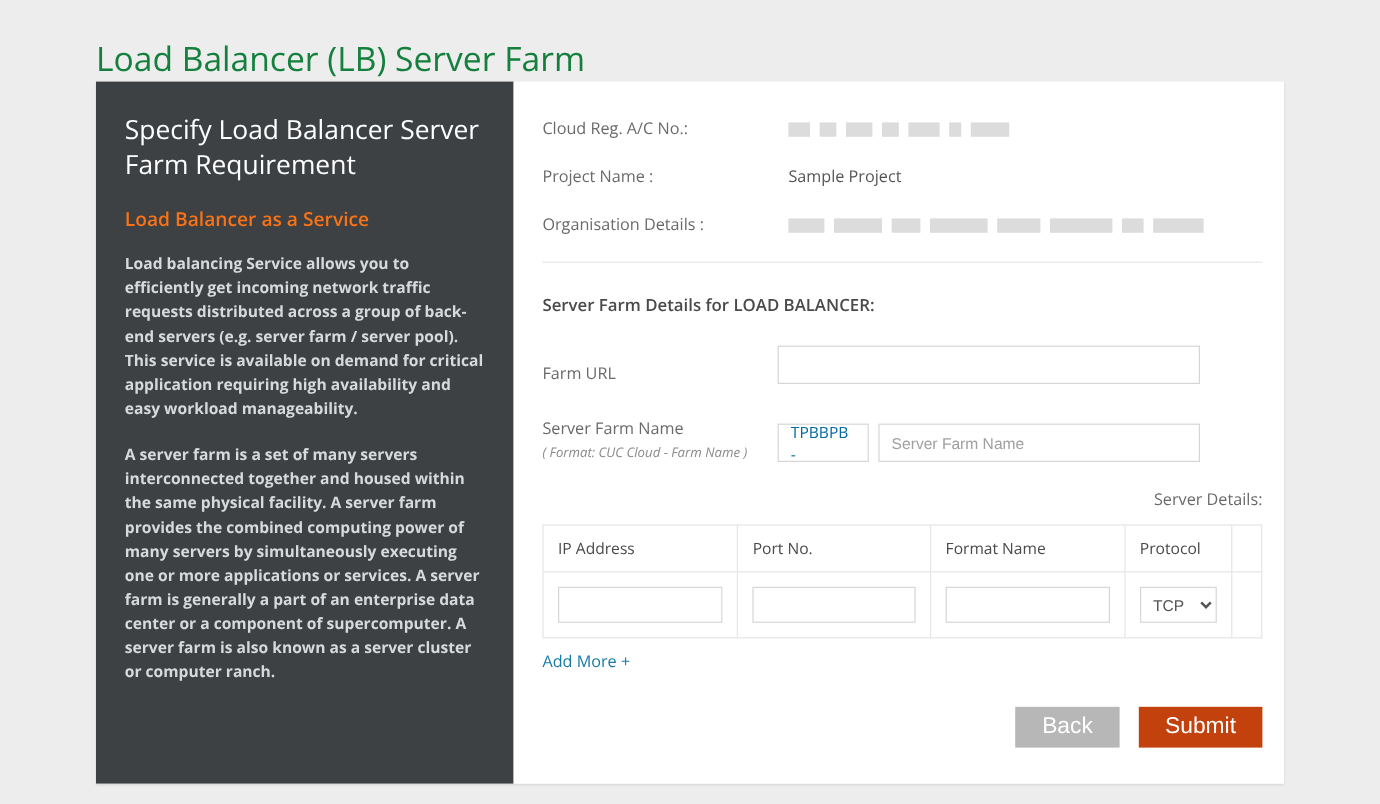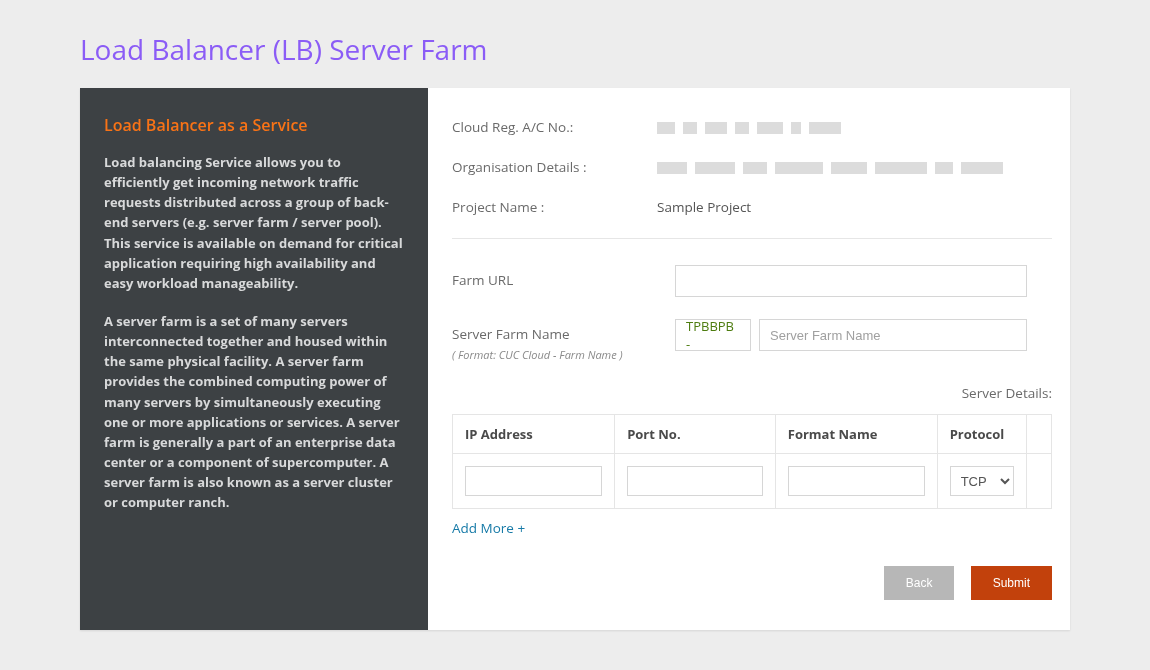--- a/index.html
+++ b/index.html
@@ -10,22 +10,21 @@
     height: 670px;
     overflow: hidden;
     color: #333;
   }
   .page {
     padding: 30px 80px 0 80px;
   }
   .page-title {
     font-size: 28px;
     font-weight: 400;
-    color: #8b5cf6;
-    margin-bottom: 20px;
+    color: #15803d;
   }
   .panel {
     display: flex;
     box-shadow: 0 1px 2px rgba(0,0,0,0.1);
   }
   .sidebar {
     width: 348px;
     background: #3d4144;
     color: #fff;
     padding: 26px 24px;
@@ -83,24 +82,23 @@
     margin: 8px 0 26px 0;
   }
   .section-title {
     font-size: 14px;
     font-weight: 600;
     color: #4a4a4a;
     margin-bottom: 24px;
   }
   .form-row {
     display: flex;
-    align-items: flex-start;
+    align-items: flex-end;
     margin-bottom: 22px;
     font-size: 13.5px;
-    gap: 27px;
   }
   .form-label {
     width: 196px;
     color: #6a6a6a;
     padding-top: 6px;
   }
   .form-label .hint {
     display: block;
     font-size: 11px;
     font-style: italic;
@@ -118,21 +116,21 @@
     font-size: 13px;
     color: #555;
     background: #fff;
   }
   input.text::placeholder { color: #a0a0a0; }
   .farm-url-input { width: 352px; }
   .prefix-box {
     width: 76px;
     display: inline-flex;
     align-items: center;
-    color: #4d7c0f;
+    color: #0369a1;
   }
   .farm-name-input { width: 268px; }
   .server-details-lbl {
     font-size: 13.5px;
     color: #6a6a6a;
     margin-bottom: 12px;
     text-align: right;
   }
   .tbl {
     border: 1px solid #e5e5e5;
@@ -141,21 +139,21 @@
     font-size: 13px;
   }
   .tbl th, .tbl td {
     border-right: 1px solid #e5e5e5;
     border-bottom: 1px solid #e5e5e5;
     text-align: left;
     padding: 10px 12px;
     color: #4a4a4a;
   }
   .tbl th {
-    font-weight: 700;
+    font-weight: 400;
   }
   .tbl td { padding: 12px 12px; }
   .tbl input.cell {
     width: 100%;
     height: 30px;
     border: 1px solid #d6d6d6;
     padding: 0 8px;
     font-size: 13px;
   }
   .tbl select.cell {
@@ -182,64 +180,66 @@
   }
   .actions {
     margin-top: 28px;
     text-align: right;
   }
   .btn {
     display: inline-block;
     border: none;
     height: 34px;
     padding: 0 22px;
-    font-size: 12px;
+    font-size: 19px;
     cursor: pointer;
     margin-left: 12px;
     color: #fff;
   }
   .btn-back { background: #b7b7b7; }
   .btn-submit { background: #c2410c; }
 </style>
 </head>
 <body>
 
 <div class="page">
   <h1 class="page-title">Load Balancer (LB) Server Farm</h1>
 
   <div class="panel">
     <aside class="sidebar">
+      <h2>Specify Load Balancer Server Farm Requirement</h2>
       <h3>Load Balancer as a Service</h3>
       <p>Load balancing Service allows you to efficiently get incoming network traffic requests distributed across a group of back-end servers (e.g. server farm / server pool). This service is available on demand for critical application requiring high availability and easy workload manageability.</p>
       <p>A server farm is a set of many servers interconnected together and housed within the same physical facility. A server farm provides the combined computing power of many servers by simultaneously executing one or more applications or services. A server farm is generally a part of an enterprise data center or a component of supercomputer. A server farm is also known as a server cluster or computer ranch.</p>
     </aside>
 
     <main class="main">
 
       <div class="info-row">
         <div class="info-label">Cloud Reg. A/C No.:</div>
         <div class="info-value">
           <span class="redact" style="width:18px"></span><span class="redact" style="width:14px"></span><span class="redact" style="width:22px"></span><span class="redact" style="width:14px"></span><span class="redact" style="width:26px"></span><span class="redact" style="width:10px"></span><span class="redact" style="width:32px"></span>
         </div>
       </div>
 
       <div class="info-row">
+        <div class="info-label">Project Name :</div>
+        <div class="info-value">Sample Project</div>
+      </div>
+
+      <div class="info-row">
         <div class="info-label">Organisation Details :</div>
         <div class="info-value">
           <span class="redact" style="width:30px"></span><span class="redact" style="width:40px"></span><span class="redact" style="width:24px"></span><span class="redact" style="width:48px"></span><span class="redact" style="width:36px"></span><span class="redact" style="width:52px"></span><span class="redact" style="width:18px"></span><span class="redact" style="width:42px"></span>
         </div>
       </div>
 
-      <div class="info-row">
-        <div class="info-label">Project Name :</div>
-        <div class="info-value">Sample Project</div>
-      </div>
-
       <hr class="sep">
 
+      <div class="section-title">Server Farm Details for LOAD BALANCER:</div>
 
       <div class="form-row">
         <div class="form-label">Farm URL</div>
         <div class="form-ctrl">
           <input type="text" class="text farm-url-input" value="" style="">
         </div>
       </div>
 
       <div class="form-row">
         <div class="form-label">

